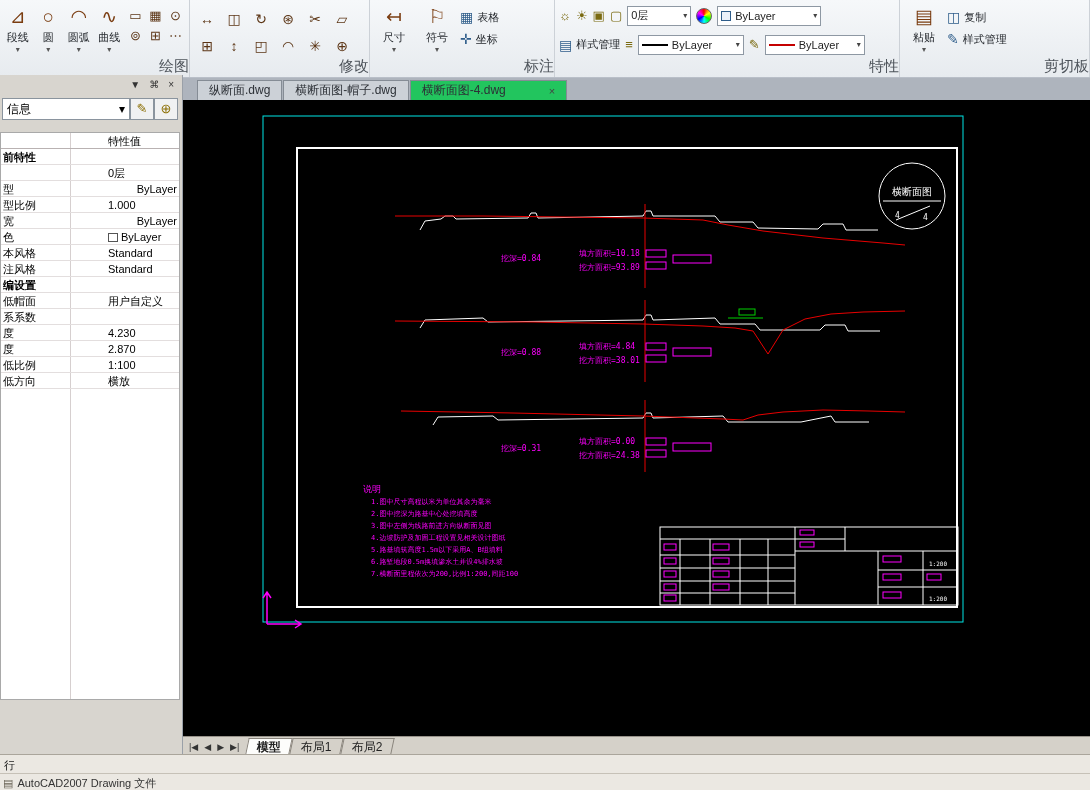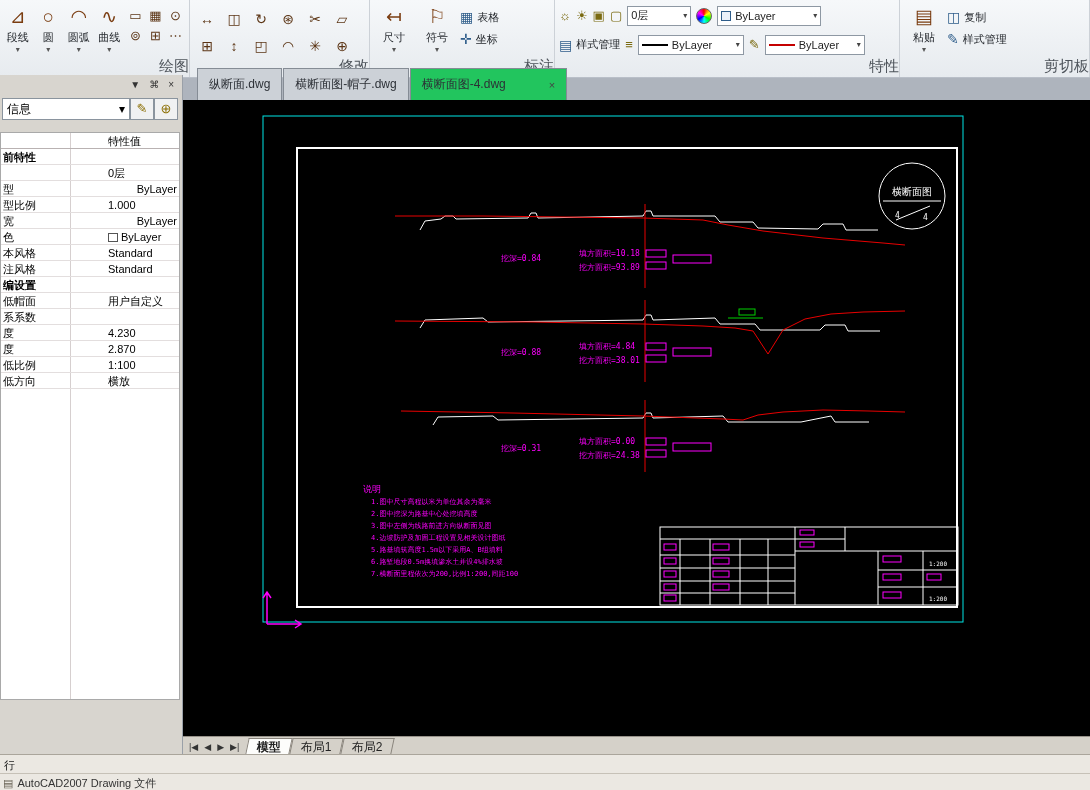--- a/index.html
+++ b/index.html
@@ -33,21 +33,21 @@
   .linesample { display:inline-block; width:26px; height:2px; background:#000; }
   .linesample.red { background:#c40000; }
   .sq { display:inline-block; width:10px; height:10px; border:1px solid #2e5d8a; background:#eaf1fa; }
   .colorwheel { display:inline-block; width:16px; height:16px; border-radius:50%;
                 background:conic-gradient(#f00,#ff0,#0f0,#0ff,#00f,#f0f,#f00); border:1px solid #666; }
   .tinyicon { font-size:13px; color:#7a6a10; }
 
   
   .doctabs { position:absolute; top:78px; left:183px; right:0; height:22px; background:#aeb4bd;
              display:flex; align-items:flex-end; padding-left:14px; }
-  .dtab { height:32px; display:flex; align-items:center; gap:7px; padding:0 11px; font-size:12px;
+  .dtab { height:20px; display:flex; align-items:center; gap:7px; padding:0 11px; font-size:12px;
           color:#2c3036; background:#ccd1d7; border:1px solid #858c95; border-bottom:none; margin-right:1px; }
   .dtab.active { background:#22c55e; font-weight:normal;gap:43px; }
   .dtab .closex { font-size:11px; color:#444; }
 
   
   .palette { position:absolute; top:75px; left:0; width:183px; bottom:36px; background:#d8d5cf;
              border-right:1px solid #9aa0a8; font-size:11px; }
   .pal-head { height:19px; display:flex; justify-content:flex-end; align-items:center; gap:9px;
               padding:0 8px; color:#333; font-size:10px; }
   .pal-toolbar { height:30px; display:flex; padding:3px 4px 3px 2px; align-items:center; }

